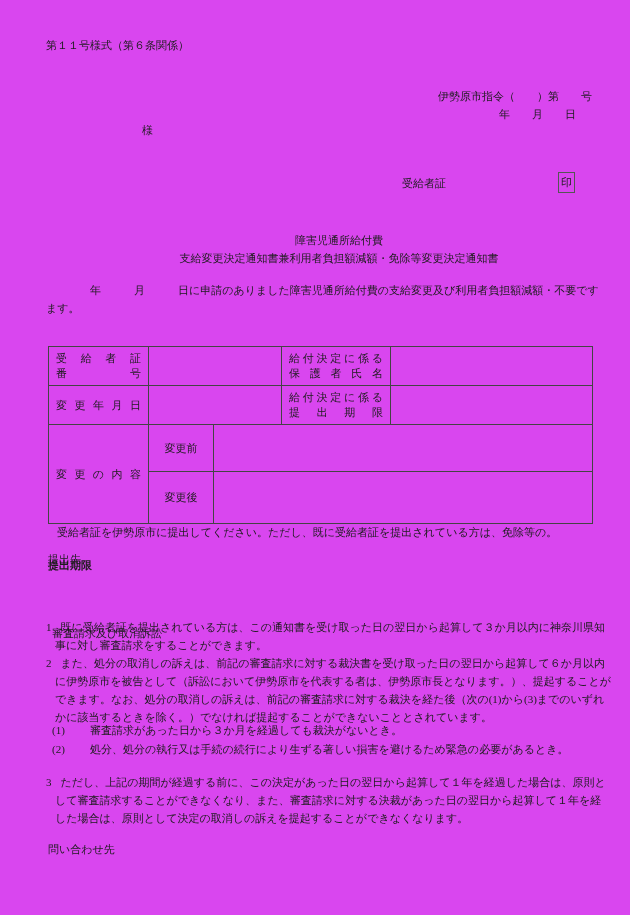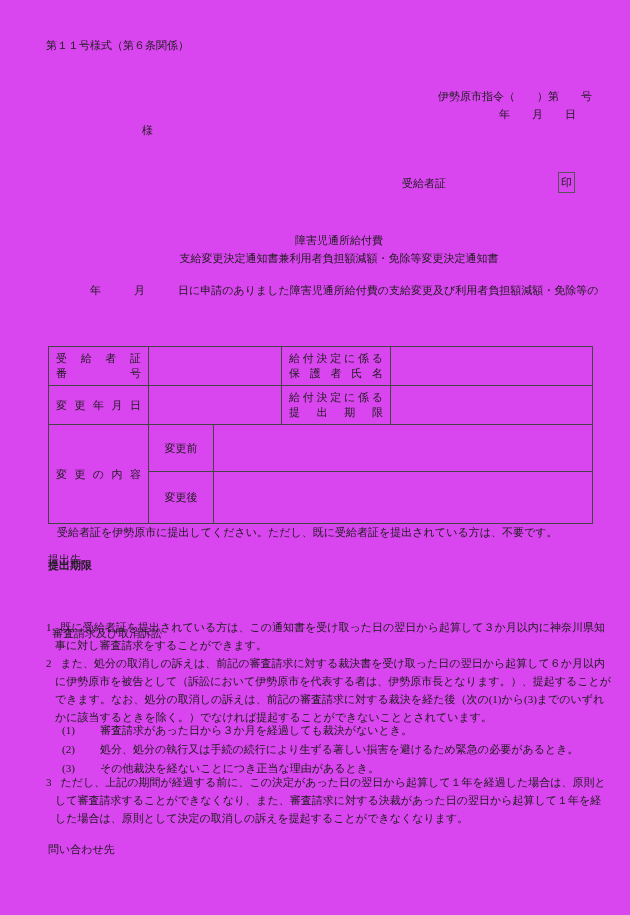--- a/index.html
+++ b/index.html
@@ -49,21 +49,21 @@
   tr.r2 { height: 31px; }
   tr.r3 { height: 47px; }
   tr.r4 { height: 52px; }
   .jl { text-align: justify; text-align-last: justify; }
   .cen { text-align: center; margin-top: 8px; }
 
   
   .note-line { white-space: nowrap; }
   .nitem { width: 556px; padding-left: 9px; text-indent: -9px; }
   .nitem .num { margin-right: 9px; }
-  .subitems { left: 62px; top: 721px; line-height: 19px; }
+  .subitems { left: 52px; top: 721px; line-height: 19px; }
   .sub .num { display: inline-block; min-width: 22px; text-indent: 0; margin-right: 16px; }
 </style>
 </head>
 <body>
 
 <div class="page">
 
   <div class="abs" style="left:46px; top:36px;">第１１号様式（第６条関係）</div>
 
   <div class="abs right" style="right:38px; top:87px;">伊勢原市指令（　　）第　　号</div>
@@ -78,21 +78,22 @@
       <span>印</span>
     </span>
   </div>
 
   <div class="abs title-block">
     <div>障害児通所給付費</div>
     <div>支給変更決定通知書兼利用者負担額減額・免除等変更決定通知書</div>
   </div>
 
   <div class="abs para">
-    <div>　　　　年　　　月　　　日に申請のありました障害児通所給付費の支給変更及び利用者負担額減額・免除等の</div>
+    <div>　　　　年　　　月　　　日に申請のありました障害児通所給付費の支給変更及び利用者負担額減額・不要です</div>
+    <div>ます。</div>
   </div>
 
   <table class="main">
     <colgroup>
       <col style="width:100px">
         <col style="width:65px">
         <col style="width:68px">
       <col style="width:109px">
         <col style="width:202px">
     </colgroup>
@@ -127,21 +128,21 @@
       <td class="cen">変更前</td>
       <td colspan="3"></td>
     </tr>
     <tr class="r4">
       <td class="cen">変更後</td>
       <td colspan="3"></td>
     </tr>
   </tbody>
     </table>
 
-  <div class="abs note-line" style="left:57px; top:523px;">受給者証を伊勢原市に提出してください。ただし、既に受給者証を提出されている方は、不要です。</div>
+  <div class="abs note-line" style="left:57px; top:523px;">受給者証を伊勢原市に提出してください。ただし、既に受給者証を提出されている方は、免除等の。</div>
 
   <div class="abs" style="left:48px; top:550px;">提出先</div>
 
   <div class="abs" style="left:48px; top:556px;font-weight:bold;">提出期限</div>
 
   <div class="abs" style="left:52px; top:600px;margin-top:24px;">審査請求及び取消訴訟</div>
 
   <div class="abs nitem" style="left:46px; top:618px;">
     <span class="num">1</span><span>既に受給者証を提出されている方は、この通知書を受け取った日の翌日から起算して３か月以内に神奈川県知事に対し審査請求をすることができます。</span>
   </div>
@@ -150,23 +151,20 @@
     <span class="num">2</span><span>また、処分の取消しの訴えは、前記の審査請求に対する裁決書を受け取った日の翌日から起算して６か月以内に伊勢原市を被告として（訴訟において伊勢原市を代表する者は、伊勢原市長となります。）、提起することができます。なお、処分の取消しの訴えは、前記の審査請求に対する裁決を経た後（次の(1)から(3)までのいずれかに該当するときを除く。）でなければ提起することができないこととされています。</span>
   </div>
 
   <div class="abs subitems">
     <div class="sub">
       <span class="num">(1)</span><span>審査請求があった日から３か月を経過しても裁決がないとき。</span>
     </div>
     <div class="sub">
       <span class="num">(2)</span><span>処分、処分の執行又は手続の続行により生ずる著しい損害を避けるため緊急の必要があるとき。</span>
     </div>
-    <div class="sub">
-      <span class="num">(3)</span><span>その他裁決を経ないことにつき正当な理由があるとき。</span>
-    </div>
   </div>
 
   <div class="abs nitem" style="left:46px; top:773px;">
     <span class="num">3</span><span>ただし、上記の期間が経過する前に、この決定があった日の翌日から起算して１年を経過した場合は、原則として審査請求することができなくなり、また、審査請求に対する決裁があった日の翌日から起算して１年を経した場合は、原則として決定の取消しの訴えを提起することができなくなります。</span>
   </div>
 
   <div class="abs" style="left:48px; top:840px;">問い合わせ先</div>
 
 </div>
 

